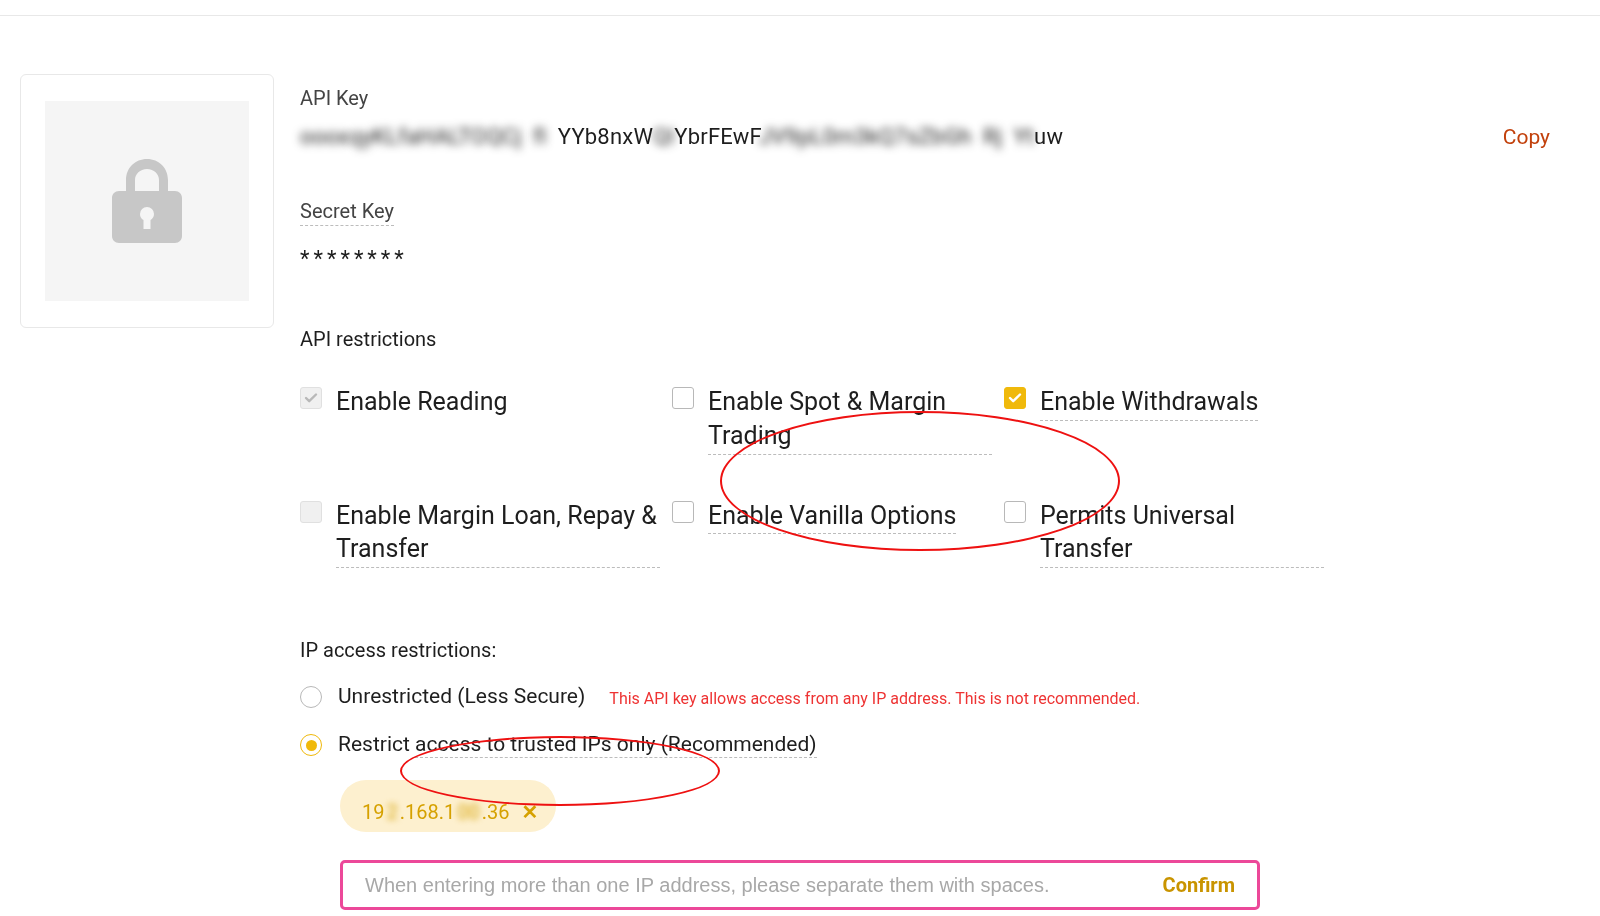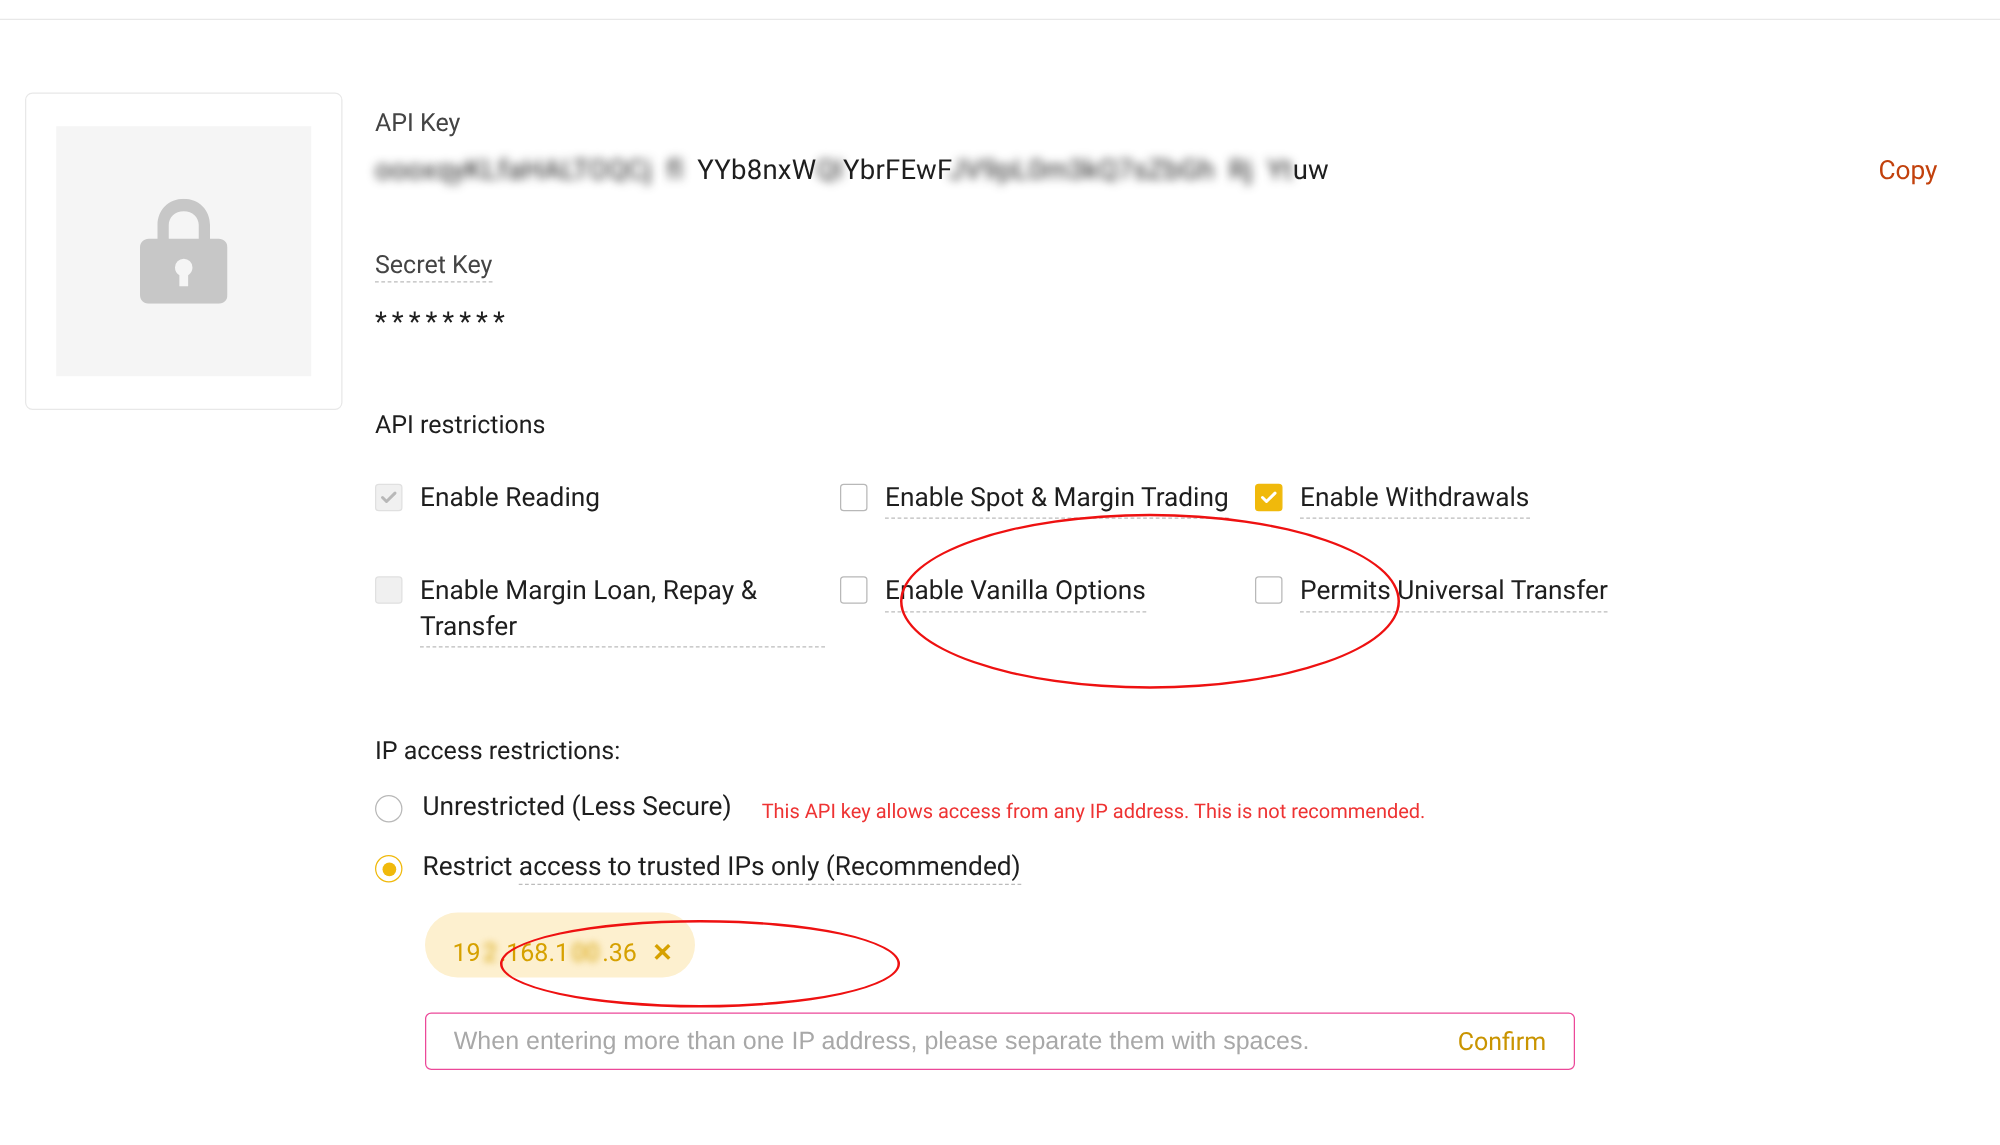--- a/index.html
+++ b/index.html
@@ -22,44 +22,44 @@
   .secret{font-size:22px;letter-spacing:4px;margin-top:6px;margin-bottom:56px}
   
   .restr-label{font-size:20px;margin-bottom:34px}
   .grid{display:grid;grid-template-columns:360px 320px 320px;column-gap:12px;row-gap:44px;margin-bottom:70px}
   .opt{display:flex;align-items:flex-start;gap:14px;position:relative}
   .cb{width:22px;height:22px;border:1.5px solid #b8b8b8;border-radius:3px;flex:0 0 22px;margin-top:2px;display:flex;align-items:center;justify-content:center}
   .cb.disabled{background:#f0f0f0;border-color:#e0e0e0}
   .cb.disabled svg{stroke:#b8b8b8}
   .cb.checked{background:#f0b90b;border-color:#f0b90b}
   .cb.checked svg{stroke:#fff}
-  .opt .txt{font-size:21px;line-height:1.35}
+  .opt .txt{font-size:25px;line-height:1.35}
   .opt .txt.dash{border-bottom:1px dashed #bcbcbc;padding-bottom:1px}
   
   .annot1{position:absolute;border:2px solid #e11;border-radius:50%;width:400px;height:140px;left:720px;top:395px;pointer-events:none}
   .annot2{position:absolute;border:2px solid #e11;border-radius:50%;width:320px;height:70px;left:400px;top:720px;pointer-events:none}
   
   .ipsec-label{font-size:20px;margin-bottom:22px}
   .radio-row{display:flex;align-items:flex-end;gap:16px;margin-bottom:24px}
   .radio{width:22px;height:22px;border:1.6px solid #b8b8b8;border-radius:50%;flex:0 0 22px;display:flex;align-items:center;justify-content:center}
   .radio.sel{border-color:#f0b90b}
   .radio.sel .dot{width:11px;height:11px;background:#f0b90b;border-radius:50%}
   .radio-row .rtxt{font-size:21px}
   .radio-row .warn{color:#e33;font-size:16px;margin-left:8px}
   .trusted-label .rtxt span{border-bottom:1px dashed #bcbcbc;padding-bottom:1px}
   
   .chiprow{margin-left:40px;margin-top:10px;margin-bottom:28px}
   .chip{display:inline-flex;align-items:center;gap:12px;background:#fdf0cf;color:#d6a100;border-radius:999px;padding:20px 18px 8px 22px;font-size:20px}
   .chip .x{font-weight:600;cursor:pointer}
   .chip .blurip{filter:blur(3px);margin:0 2px}
   
-  .ipinput{margin-left:40px;border:1px solid #ec4899;border-radius:5px;display:flex;align-items:center;padding:10px 22px;gap:20px;max-width:920px}
+  .ipinput{margin-left:40px;border:3px solid #ec4899;border-radius:5px;display:flex;align-items:center;padding:10px 22px;gap:20px;max-width:920px}
   .ipinput input{flex:1;border:none;outline:none;font-size:20px;color:#333;background:transparent}
   .ipinput input::placeholder{color:#a8a8a8}
-  .ipinput .confirm{color:#c99400;font-weight:400;font-size:20px;cursor:pointer}
+  .ipinput .confirm{color:#c99400;font-weight:700;font-size:20px;cursor:pointer}
   .rel{position:relative}
 </style>
 </head>
 <body>
 
 <div class="topline"></div>
 <div class="wrap rel">
 
   <div class="side">
     <div class="iconcard">

